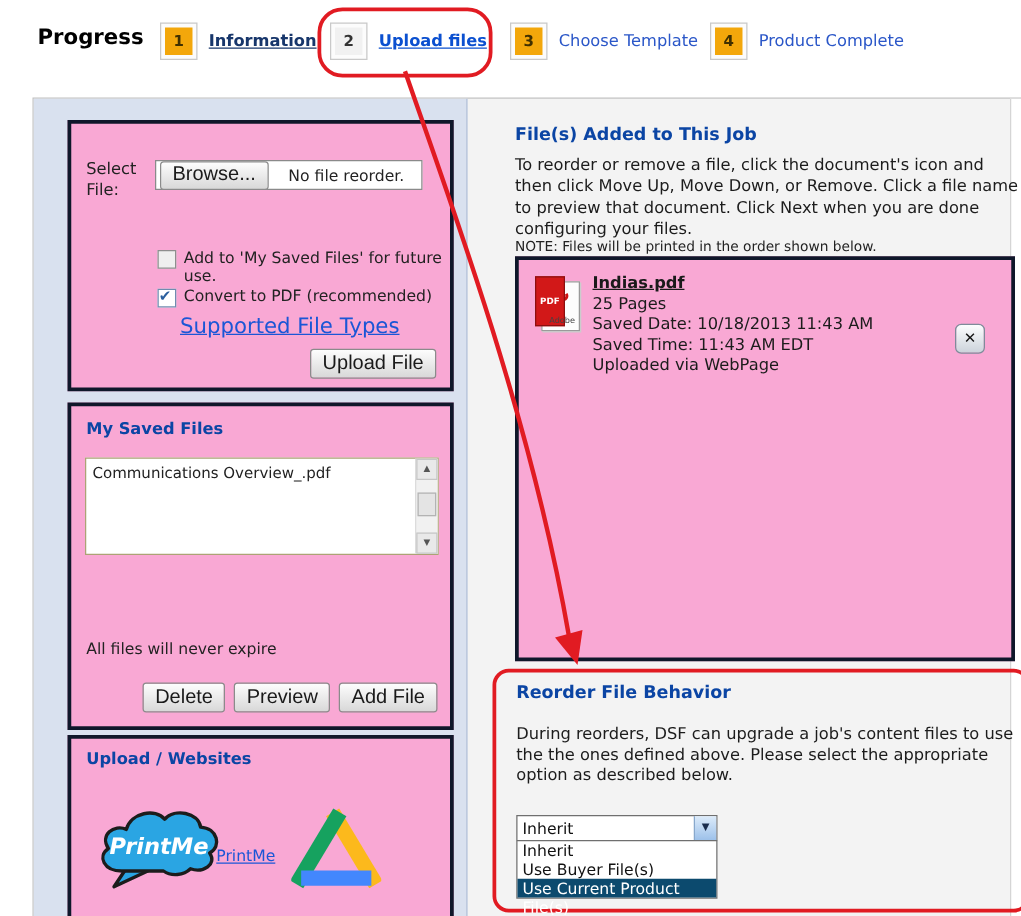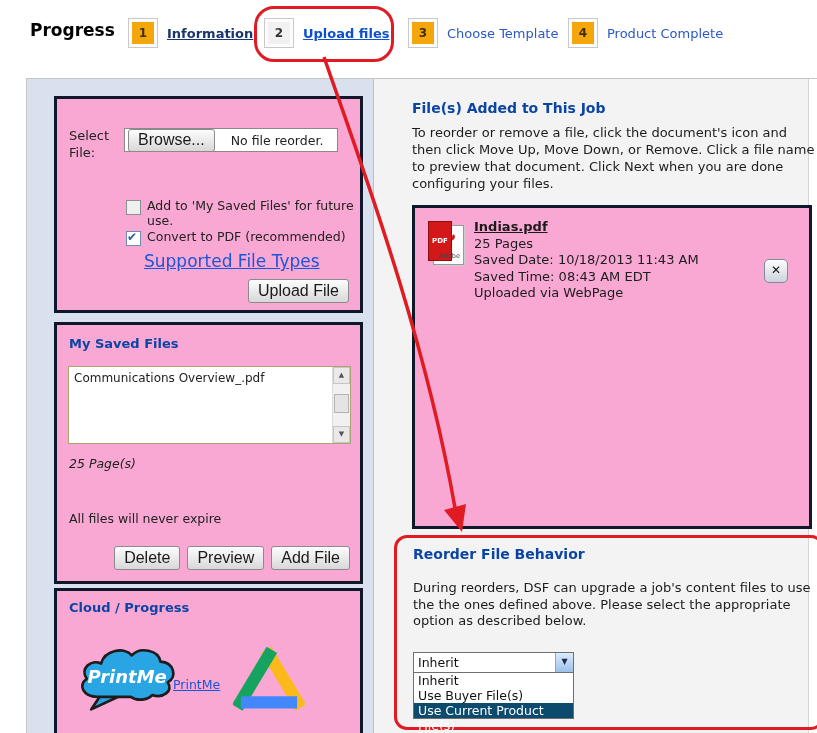--- a/index.html
+++ b/index.html
@@ -169,65 +169,65 @@
     <div class="abs panel-heading box2-heading">My Saved Files</div>
     <div class="abs listbox">
       <span class="list-item">Communications Overview_.pdf</span>
       <div class="sbar">
         <div class="sbtn up">▲</div>
         <div class="sthumb"></div>
         <div class="sbtn down">▼</div>
       </div>
     </div>
     <div class="abs meta">
-      <div>25 Page(s)</div>
     </div>
     <div class="abs expire">All files will never expire</div>
     <div class="abs btnrow">
       <button class="btn">Delete</button>
       <button class="btn">Preview</button>
       <button class="btn">Add File</button>
     </div>
   </div>
 
   <div class="abs whitebox box3">
-    <div class="abs panel-heading box3-heading">Cloud / Progress</div>
+    <div class="abs panel-heading box3-heading">Upload / Websites</div>
 
     <svg class="abs printme-logo" width="110" height="72" viewBox="0 0 120 80">
       <path d="M30 58 L18 76 L48 62 Z" fill="#2aa5e3" stroke="#1c1c1c" stroke-width="3" stroke-linejoin="round"></path>
       <path d="M25 62 C 9 62 3 49 13 42 C 5 30 18 20 29 25 C 33 10 55 6 63 16 C 72 6 93 10 95 23 C 110 24 114 40 103 46 C 110 56 97 64 86 60 C 80 66 69 67 62 62 Z" fill="#2aa5e3" stroke="#1c1c1c" stroke-width="3" stroke-linejoin="round"></path>
       <text x="58" y="47" text-anchor="middle" font-size="20" font-weight="bold" font-style="italic" fill="#ffffff" font-family="DejaVu Sans, sans-serif">PrintMe</text>
     </svg>
 
     <a class="abs link printme-link">PrintMe</a>
 
     <svg class="abs drive-logo" width="72" height="66" viewBox="0 0 100 90">
       <line x1="46" y1="6" x2="94" y2="86" stroke="#fcb91c" stroke-width="17"></line>
       <line x1="54" y1="6" x2="6" y2="86" stroke="#16a25f" stroke-width="17"></line>
       <line x1="11" y1="79" x2="89" y2="79" stroke="#4387fd" stroke-width="17"></line>
     </svg>
   </div>
 
   <div class="abs job-heading">File(s) Added to This Job</div>
   <div class="abs job-instructions">To reorder or remove a file, click the document's icon and then click Move Up, Move Down, or Remove. Click a file name to preview that document. Click Next when you are done configuring your files.</div>
+  <div class="abs job-note">NOTE: Files will be printed in the order shown below.</div>
 
   <div class="abs whitebox filebox">
     <div class="abs pdf-icon">
       <span class="pdf-page"></span>
       <svg class="pdf-squiggle" width="20" height="15" viewBox="0 0 20 15">
         <path d="M3 13 C 1 7 6 1 10 5 C 14 9 18 5 16 2" stroke="#cc1111" fill="none" stroke-width="2.4"></path>
       </svg>
       <span class="pdf-tag">PDF</span>
       <span class="pdf-brand">Adobe</span>
     </div>
     <div class="abs file-info">
       <span class="file-name">Indias.pdf</span>
       <div>25 Pages</div>
       <div>Saved Date: 10/18/2013 11:43 AM</div>
-      <div>Saved Time: 08:43 AM EDT</div>
+      <div>Saved Time: 11:43 AM EDT</div>
       <div>Uploaded via WebPage</div>
     </div>
     <div class="abs remove-btn">✕</div>
   </div>
 
   <div class="abs reorder-heading">Reorder File Behavior</div>
   <div class="abs reorder-desc">During reorders, DSF can upgrade a job's content files to use the the ones defined above. Please select the appropriate option as described below.</div>
 
   <div class="abs select">
     <span class="sel-text">Inherit</span>

